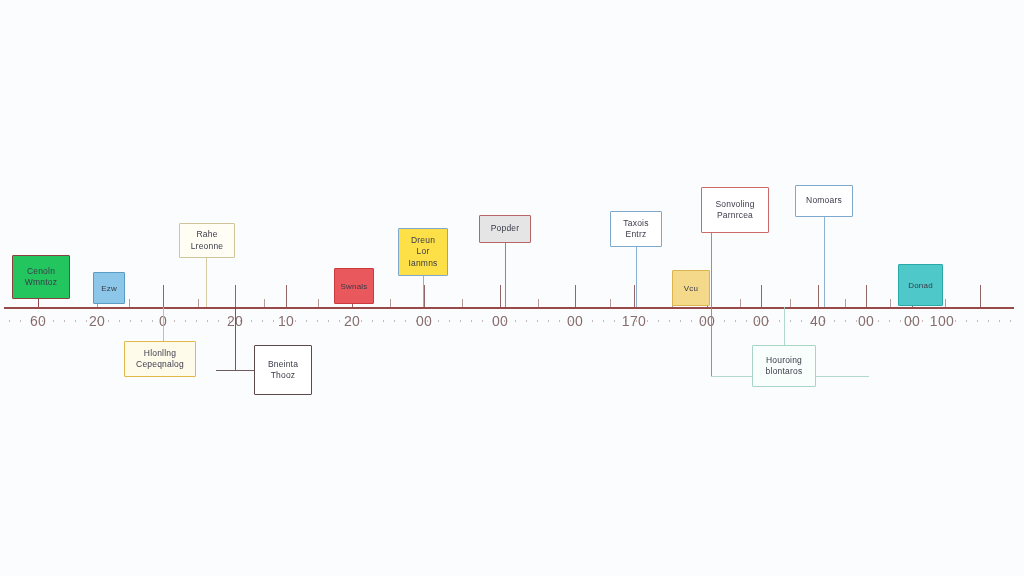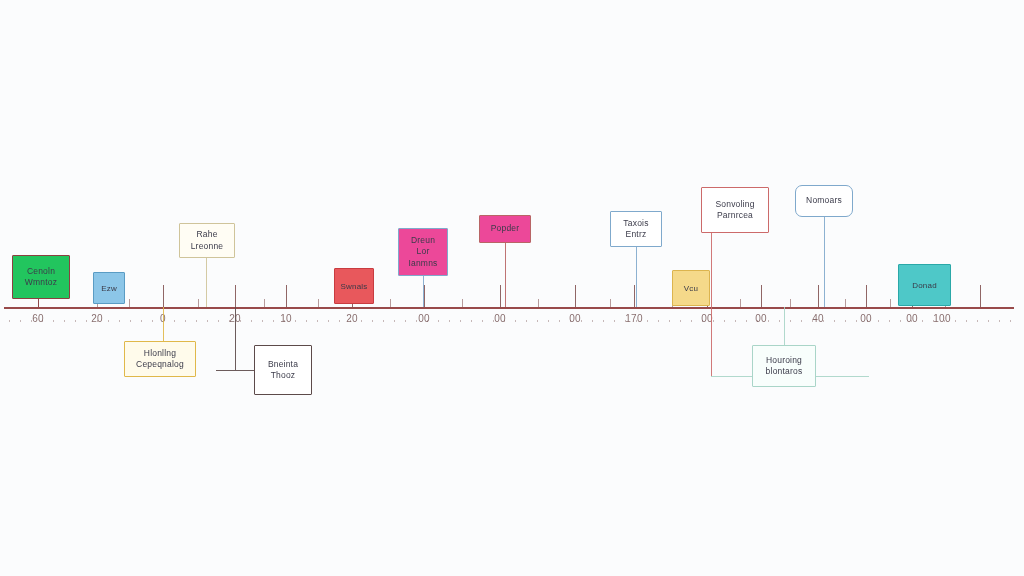--- a/index.html
+++ b/index.html
@@ -29,21 +29,21 @@
     position: absolute;
     width: 0;
     border-left: 1.4px solid #7d4b4b;
     opacity: .85;
   }
   .tick.minor { border-left-width: 1px; opacity: .55; }
 
   
   .tick-label {
     position: absolute;
-    font-size: 10px;
+    font-size: 14px;
     color: #6b4a4a;
     letter-spacing: .3px;
     white-space: nowrap;
     transform: translateX(-50%);
     opacity: .8;
   }
 
   
   .dotrow {
     position: absolute;
@@ -177,37 +177,37 @@
     </div>
   <div id="callouts">
       <div class="callout" style="left: 12px; top: 255px; width: 58px; height: 44px; border-color: rgb(139, 64, 64); background: #22c55e;">
         <span class="line">Cenoln</span>
         <span class="line">Wmntoz</span>
       </div>
       <div class="callout" style="left: 179px; top: 223px; width: 56px; height: 35px; border-color: rgb(207, 196, 154); background: rgb(255, 253, 244);">
         <span class="line">Rahe</span>
         <span class="line">Lreonne</span>
       </div>
-      <div class="callout" style="left: 398px; top: 228px; width: 50px; height: 48px; border-color: rgb(127, 169, 204); background: #ec4899;">
+      <div class="callout" style="left: 398px; top: 228px; width: 50px; height: 48px; border-color: rgb(127, 169, 204); background: #fde047;">
         <span class="line">Dreun</span>
         <span class="line">Lor</span>
         <span class="line">Ianmns</span>
       </div>
-      <div class="callout" style="left: 479px; top: 215px; width: 52px; height: 28px; border-color: rgb(184, 101, 101); background: #ec4899;">
+      <div class="callout" style="left: 479px; top: 215px; width: 52px; height: 28px; border-color: rgb(184, 101, 101); background: #e5e5e5;">
         <span class="line">Popder</span>
       </div>
       <div class="callout" style="left: 610px; top: 211px; width: 52px; height: 36px; border-color: rgb(127, 169, 204); background: rgb(255, 255, 255);">
         <span class="line">Taxois</span>
         <span class="line">Entrz</span>
       </div>
       <div class="callout" style="left: 701px; top: 155px; width: 68px; height: 46px; border-color: rgb(204, 106, 106); background: rgb(255, 255, 255); margin-top: 32px;">
         <span class="line">Sonvoling</span>
         <span class="line">Parnrcea</span>
       </div>
-      <div class="callout" style="left: 795px; top: 185px; width: 58px; height: 32px; border-color: rgb(127, 169, 204); background: rgb(255, 255, 255); border-radius: 7px;">
+      <div class="callout" style="left: 795px; top: 185px; width: 58px; height: 32px; border-color: rgb(127, 169, 204); background: rgb(255, 255, 255);">
         <span class="line">Nomoars</span>
       </div>
       <div class="callout" style="left: 124px; top: 341px; width: 72px; height: 36px; border-color: rgb(224, 184, 74); background: rgb(255, 251, 235);">
         <span class="line">Hlonllng</span>
         <span class="line">Cepeqnalog</span>
       </div>
       <div class="callout" style="left: 254px; top: 345px; width: 58px; height: 50px; border-color: rgb(92, 74, 74); background: rgb(255, 255, 255);">
         <span class="line">Bneinta</span>
         <span class="line">Thooz</span>
       </div>
@@ -219,18 +219,18 @@
   <div id="markers">
       <div class="marker" style="left: 93px; top: 272px; width: 32px; height: 32px; background: rgb(140, 198, 232); border-color: rgb(90, 156, 196);">
         <span>Ezw</span>
       </div>
       <div class="marker" style="left: 334px; top: 268px; width: 40px; height: 36px; background: rgb(232, 88, 92); border-color: rgb(200, 60, 64);">
         <span>Swnals</span>
       </div>
       <div class="marker" style="left: 672px; top: 270px; width: 38px; height: 36px; background: rgb(245, 217, 138); border-color: rgb(220, 180, 78);">
         <span>Vcu</span>
       </div>
-      <div class="marker" style="left: 898px; top: 264px; width: 53px; height: 42px; background: rgb(78, 200, 200); border-color: rgb(42, 168, 168);">
+      <div class="marker" style="left: 898px; top: 264px; width: 45px; height: 42px; background: rgb(78, 200, 200); border-color: rgb(42, 168, 168);">
         <span>Donad</span>
       </div>
     </div>
 
 </div>
 
 </body></html>

